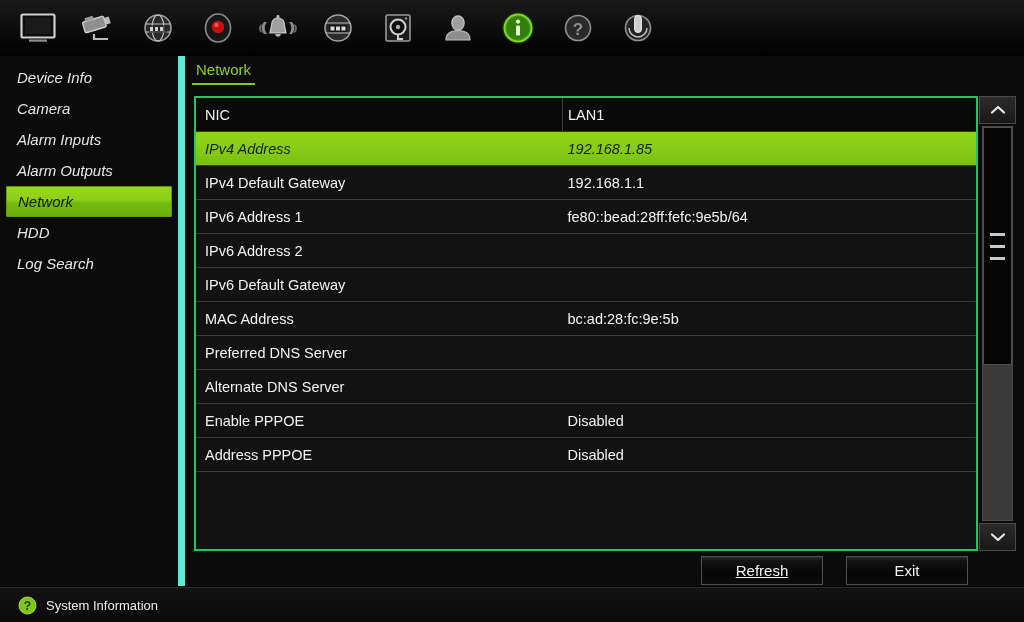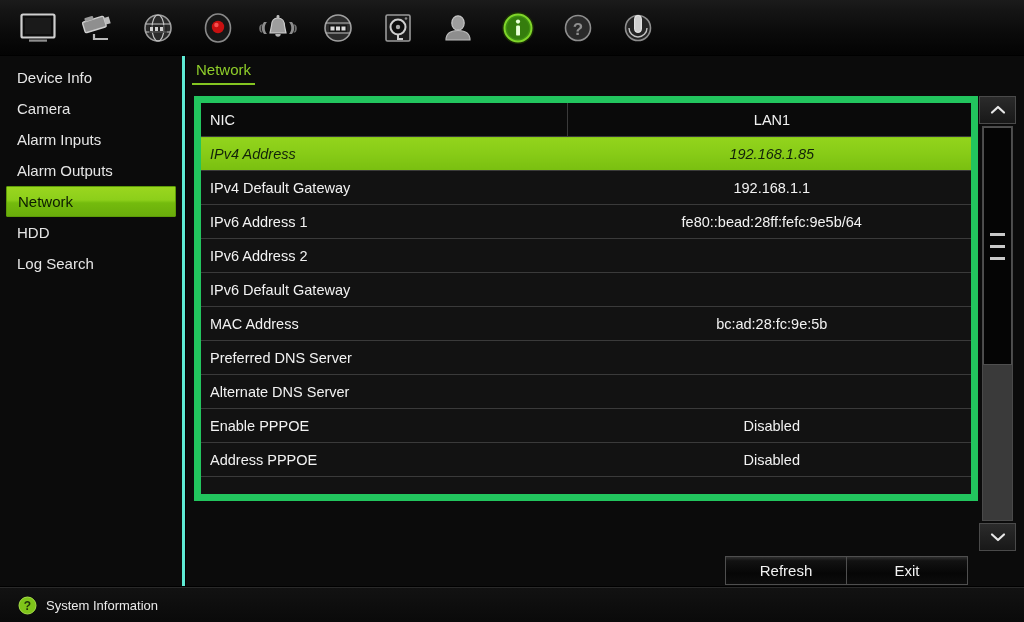--- a/index.html
+++ b/index.html
@@ -34,23 +34,24 @@
     position: relative;
   }
   .ico { display: block; }
 
   
   .sidebar {
     position: absolute;
     left: 0; top: 56px;
     width: 185px; height: 530px;
     background: #0b0b0b;
-    border-right: 3px solid #5eead4;
+    border-right: 7px solid #5eead4;
     box-sizing: border-box;
     padding-top: 6px;
+    font-style: italic;
   }
   .side-item {
     height: 31px;
     line-height: 31px;
     margin: 0 6px 0 6px;
     padding-left: 11px;
     font-size: 15px;
     color: #e6e6e6;
     white-space: nowrap;
     border-radius: 1px;
@@ -81,37 +82,37 @@
     left: 6px; top: 5px;
     font-size: 15px;
     color: #8fce2a;
     padding: 0 4px 5px 4px;
     border-bottom: 2px solid #84c521;
   }
 
   .panel {
     position: absolute;
     left: 8px; top: 40px;
-    width: 784px; height: 405px;
+    width: 784px; height: 455px;
     background: #121212;
-    border: 7px solid #22c55e;
+    border: 2px solid #22c55e;
     box-sizing: border-box;
   }
   .tbl { width: 100%; border-collapse: collapse; table-layout: fixed; }
   .tbl td {
     height: 33px;
     font-size: 14.5px;
     color: #f2f2f2;
     border-bottom: 1px solid #3a3a3a;
     padding: 0;
     overflow: hidden;
     white-space: nowrap;
   }
   .c-label { width: 357px; padding-left: 9px !important; }
-  .c-value { padding-left: 5px !important; text-align: center; }
+  .c-value { padding-left: 5px !important; }
   .row-head td {
     background: #0a0a0a;
     border-bottom: 1px solid #3a3a3a;
   }
   .row-head .c-label { border-right: 1px solid #3a3a3a; }
   .row-sel td {
     background: linear-gradient(to bottom, #93d41c 0%, #87cb17 50%, #79bf10 100%);
     color: #12230a;
     border-bottom: 1px solid #3a3a3a;
     font-style: italic;
@@ -166,21 +167,21 @@
     position: absolute;
     top: 0;
     width: 122px; height: 29px;
     background: linear-gradient(to bottom, #2e2e2e 0%, #121212 14%, #060606 60%, #0c0c0c 100%);
     border: 1px solid #4f4f4f;
     box-sizing: border-box;
     color: #f2f2f2;
     font-size: 15px;
     display: flex; align-items: center; justify-content: center;
   }
-  .btn-refresh { left: 539px; }
+  .btn-refresh { left: 515px; text-decoration: underline; }
   .btn-exit { left: 660px; }
 
   
   .statusbar {
     position: absolute;
     left: 0; top: 587px;
     width: 1024px; height: 35px;
     background: linear-gradient(to bottom, #121212 0%, #0a0a0a 100%);
     border-top: 1px solid #2a2a2a;
     display: flex; align-items: center;

